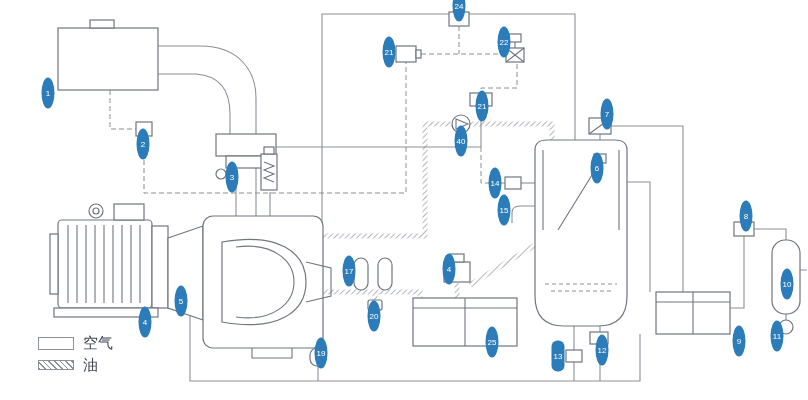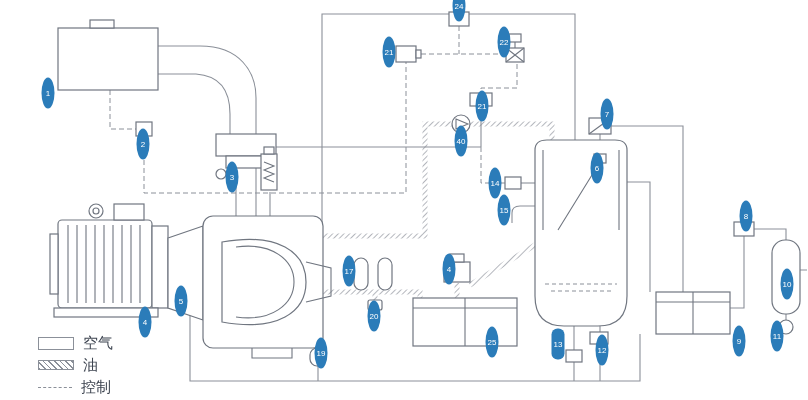--- a/index.html
+++ b/index.html
@@ -217,21 +217,21 @@
       <div class="badge" style="left: 232px; top: 177px;">3</div>
       <div class="badge" style="left: 145px; top: 322px;">4</div>
       <div class="badge" style="left: 181px; top: 301px;">5</div>
       <div class="badge" style="left: 597px; top: 168px;">6</div>
       <div class="badge" style="left: 607px; top: 114px;">7</div>
       <div class="badge" style="left: 746px; top: 216px;">8</div>
       <div class="badge" style="left: 739px; top: 341px;">9</div>
       <div class="badge" style="left: 787px; top: 284px;">10</div>
       <div class="badge" style="left: 777px; top: 336px;">11</div>
       <div class="badge" style="left: 602px; top: 350px;">12</div>
-      <div class="badge" style="left: 558px; top: 344px; border-radius: 6px;">13</div>
+      <div class="badge" style="left: 558px; top: 356px; border-radius: 6px;">13</div>
       <div class="badge" style="left: 495px; top: 183px;">14</div>
       <div class="badge" style="left: 504px; top: 210px;">15</div>
       <div class="badge" style="left: 449px; top: 269px;">4</div>
       <div class="badge" style="left: 349px; top: 271px;">17</div>
       <div class="badge" style="left: 374px; top: 316px;">20</div>
       <div class="badge" style="left: 321px; top: 353px;">19</div>
       <div class="badge" style="left: 461px; top: 141px;">40</div>
       <div class="badge" style="left: 482px; top: 106px;">21</div>
       <div class="badge" style="left: 504px; top: 42px;">22</div>
       <div class="badge" style="left: 389px; top: 52px;">21</div>
@@ -241,19 +241,15 @@
 
   <div class="legend">
     <div class="legend-row">
       <span class="sw-air"></span>
       <span class="legend-label">空气</span>
     </div>
     <div class="legend-row">
       <span class="sw-oil"></span>
       <span class="legend-label">油</span>
     </div>
-    <div class="legend-row">
-      <span class="sw-ctrl"></span>
-      <span class="legend-label">控制</span>
-    </div>
   </div>
 
 </div>
 
 </body></html>

